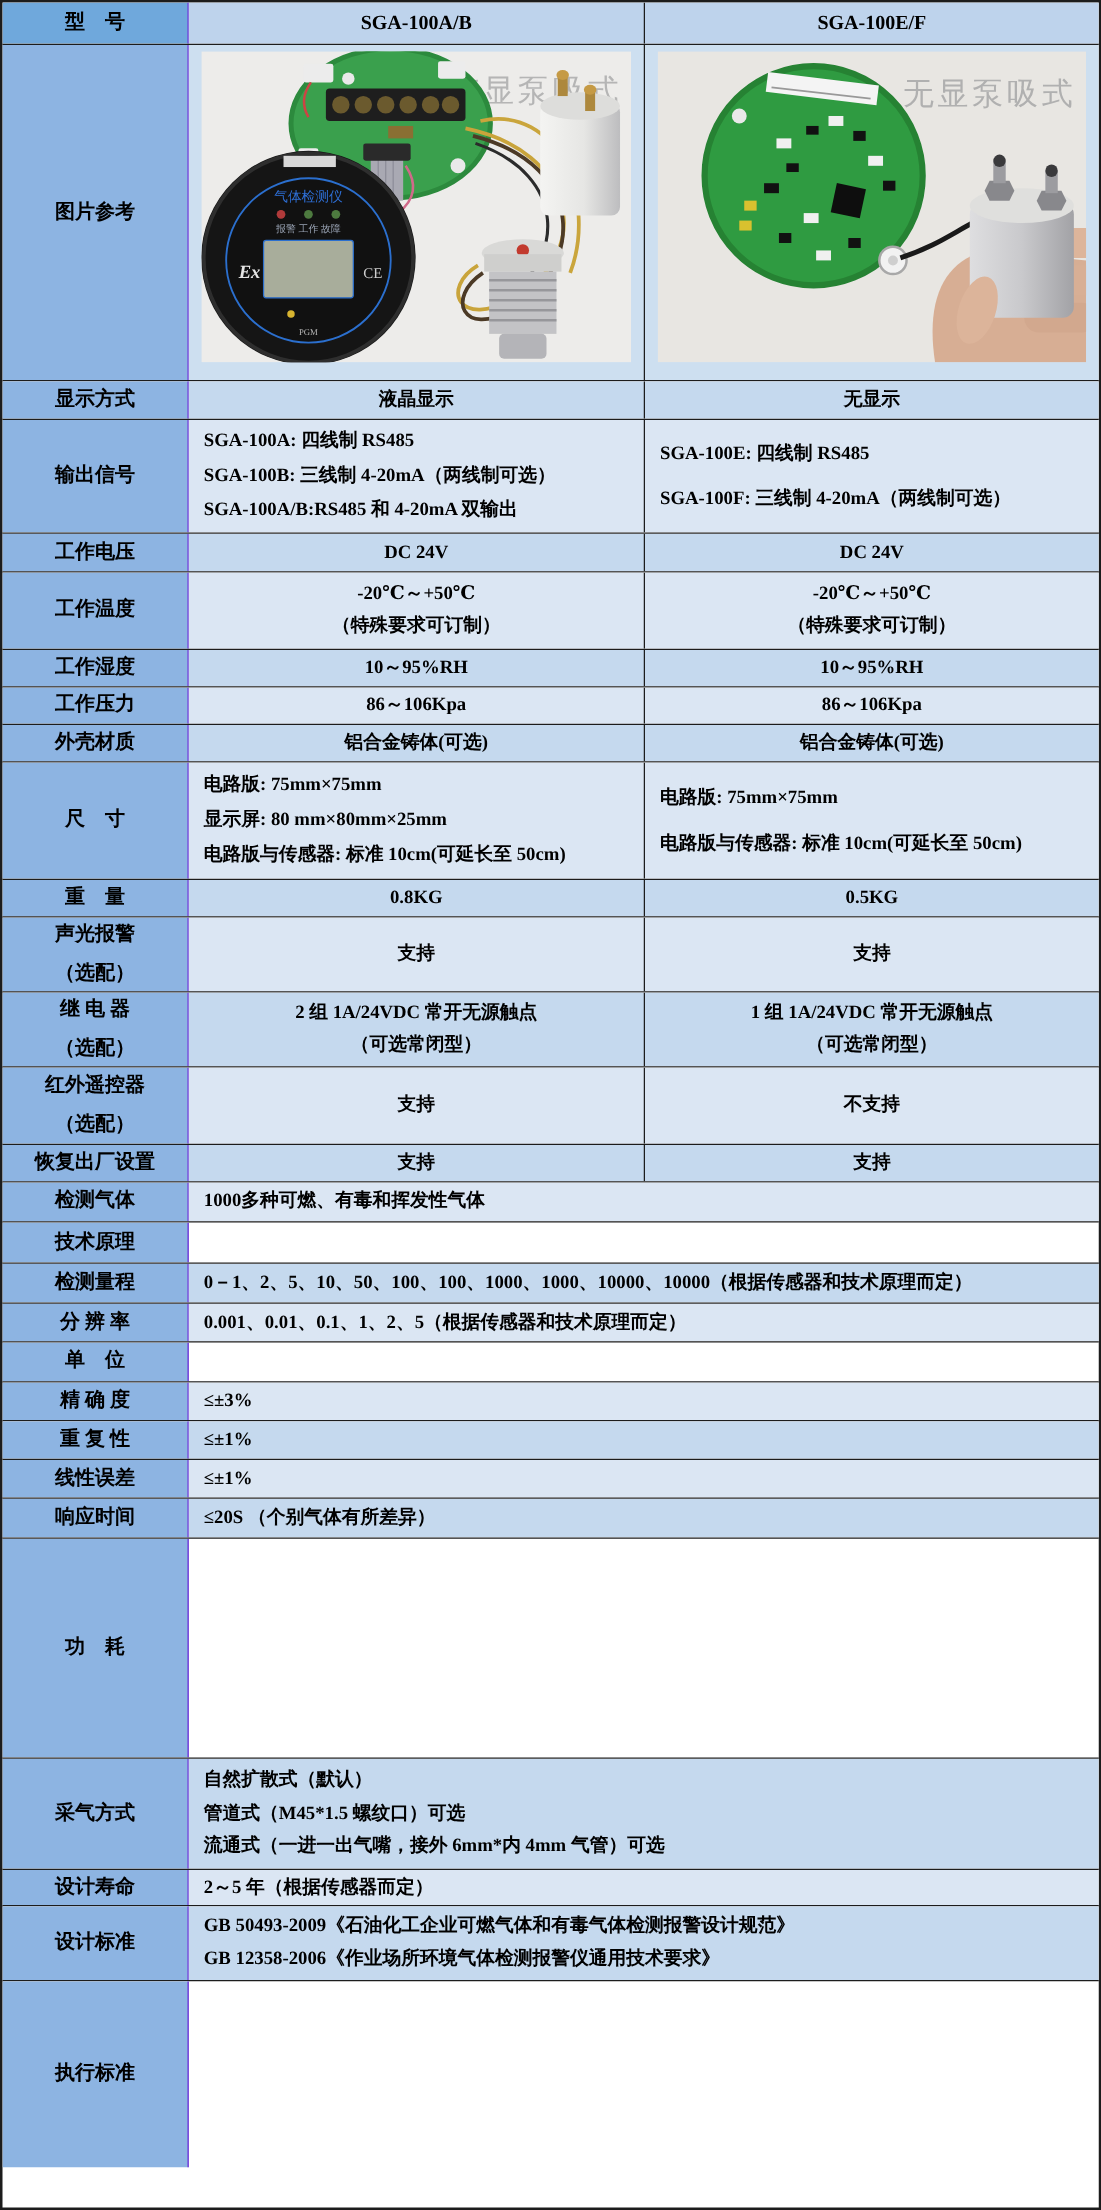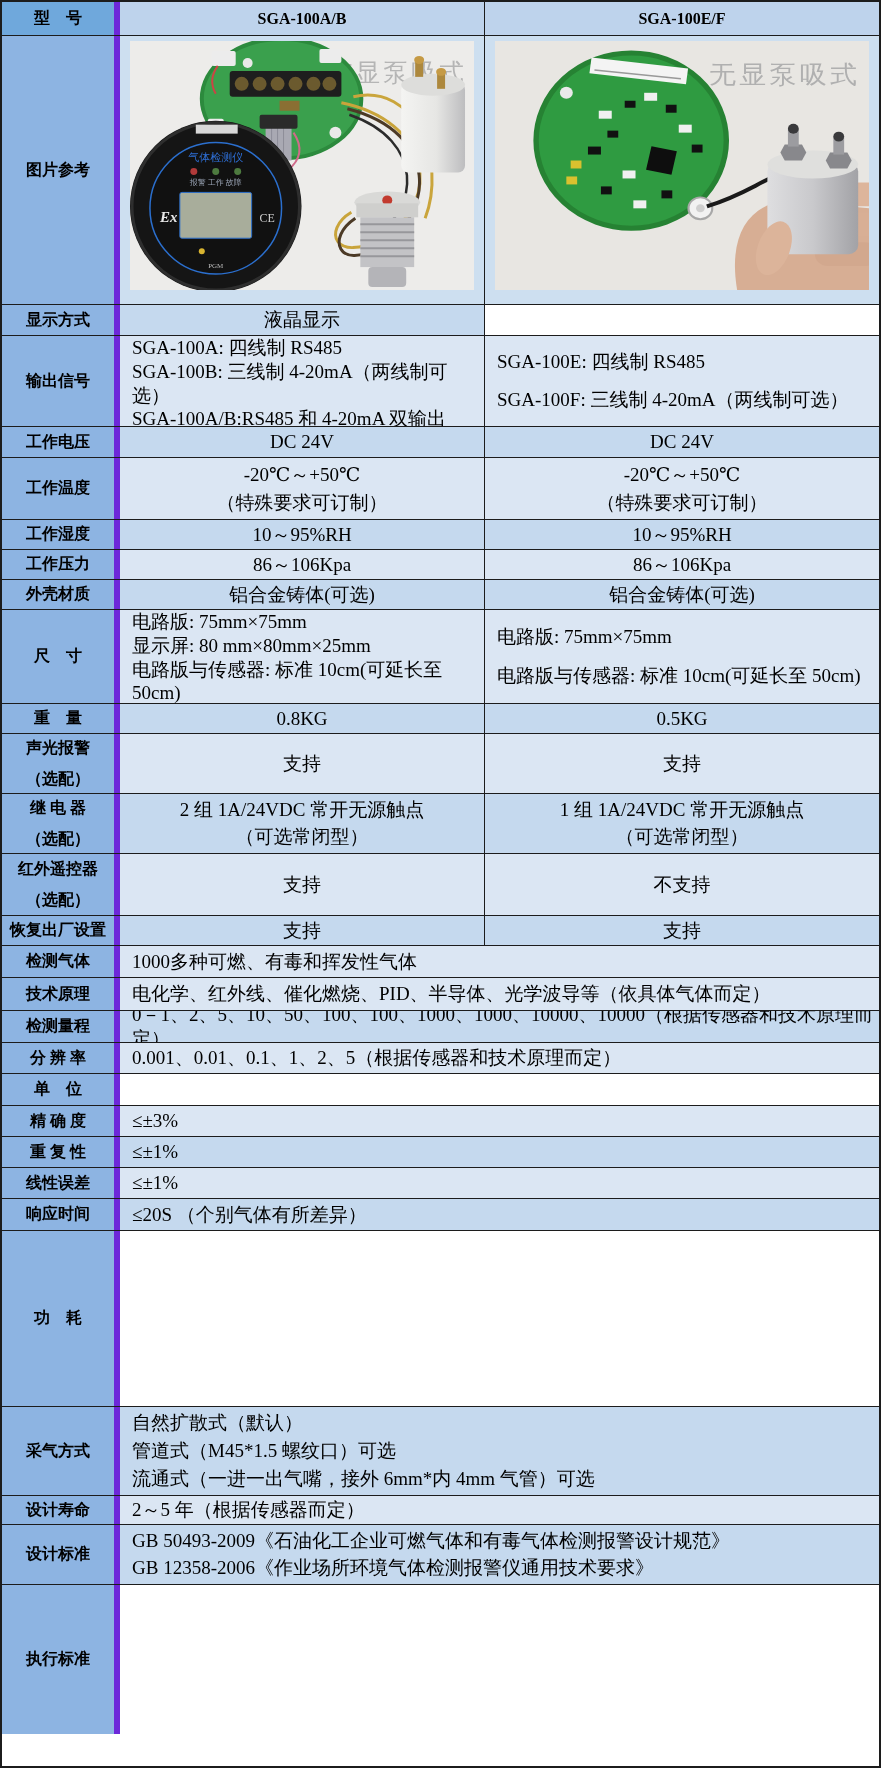--- a/index.html
+++ b/index.html
@@ -5,29 +5,29 @@
   html,body{margin:0;padding:0;background:#fff;}
   body{width:881px;}
   .tbl{
     width:881px;height:1768px;box-sizing:border-box;
     border:2px solid #1c1c1c;display:flex;flex-direction:column;
     font-family:"Liberation Serif","DejaVu Serif",serif;color:#000;background:#fff;
   }
   .row{display:flex;flex-shrink:0;box-sizing:border-box;border-top:1px solid #1c1c1c;overflow:hidden;}
   .row:first-child{border-top:none;}
   .lab{
-    width:118px;flex-shrink:0;box-sizing:border-box;border-right:6px solid #6d28d9;
+    width:149px;flex-shrink:0;box-sizing:border-box;border-right:1px solid #6d28d9;
     background:#8db4e2;display:flex;flex-direction:column;align-items:center;justify-content:center;
     font-weight:bold;font-size:16px;line-height:1.9;text-align:center;
   }
   .lab-h{background:#6fa8dc;}
   .ca{width:365px;flex-shrink:0;box-sizing:border-box;border-right:1px solid #1c1c1c;}
   .cb{flex:1;box-sizing:border-box;}
   .cspan{flex:1;box-sizing:border-box;}
-  .cell{display:flex;flex-direction:column;justify-content:center;font-size:19px;line-height:1.25;}
+  .cell{display:flex;flex-direction:column;justify-content:center;font-size:15px;line-height:1.25;font-weight:bold;}
   .center{align-items:center;text-align:center;}
   .left{align-items:flex-start;text-align:left;padding-left:12px;padding-right:6px;}
   .ml{justify-content:space-evenly;}
   .hdr{background:#bed3ec;font-weight:bold;font-size:16px;}
   .sd{background:#c5d9ee;}
   .sl{background:#dbe6f3;}
   .imgcell{background:#cddff0;padding:5px 10px 14px 10px;display:flex;}
   .photo{flex:1;overflow:hidden;}
   .photo svg{display:block;width:100%;height:100%;}
 </style>
@@ -186,20 +186,21 @@
             <ellipse cx="258" cy="208" rx="15" ry="28" fill="#dcb49a" transform="rotate(18 258 208)"></ellipse>
           </g>
         </svg>
       </div>
     </div>
   </div>
 
   <div class="row" style="height:31px">
     <div class="lab">显示方式</div>
     <div class="ca cell center sd">液晶显示</div>
+    <div class="cb cell center sd">无显示</div>
   </div>
 
   <div class="row" style="height:91px">
     <div class="lab">输出信号</div>
     <div class="ca cell left ml sl">
       <div>SGA-100A: 四线制 RS485</div>
       <div>SGA-100B: 三线制 4-20mA（两线制可选）</div>
       <div>SGA-100A/B:RS485 和 4-20mA 双输出</div>
     </div>
     <div class="cb cell left ml sl">
@@ -303,21 +304,20 @@
   </div>
 
   <div class="row" style="height:32px">
     <div class="lab">检测气体</div>
     <div class="cspan cell left sl">1000多种可燃、有毒和挥发性气体</div>
   </div>
 
 
   <div class="row" style="height:33px">
     <div class="lab">技术原理</div>
-    <div class="cspan cell left sl">电化学、红外线、催化燃烧、PID、半导体、光学波导等（依具体气体而定）</div>
   </div>
 
   <div class="row" style="height:32px">
     <div class="lab">检测量程</div>
     <div class="cspan cell left sd">0－1、2、5、10、50、100、100、1000、1000、10000、10000（根据传感器和技术原理而定）</div>
   </div>
 
   <div class="row" style="height:31px">
     <div class="lab">分 辨 率</div>
     <div class="cspan cell left sl">0.001、0.01、0.1、1、2、5（根据传感器和技术原理而定）</div>

